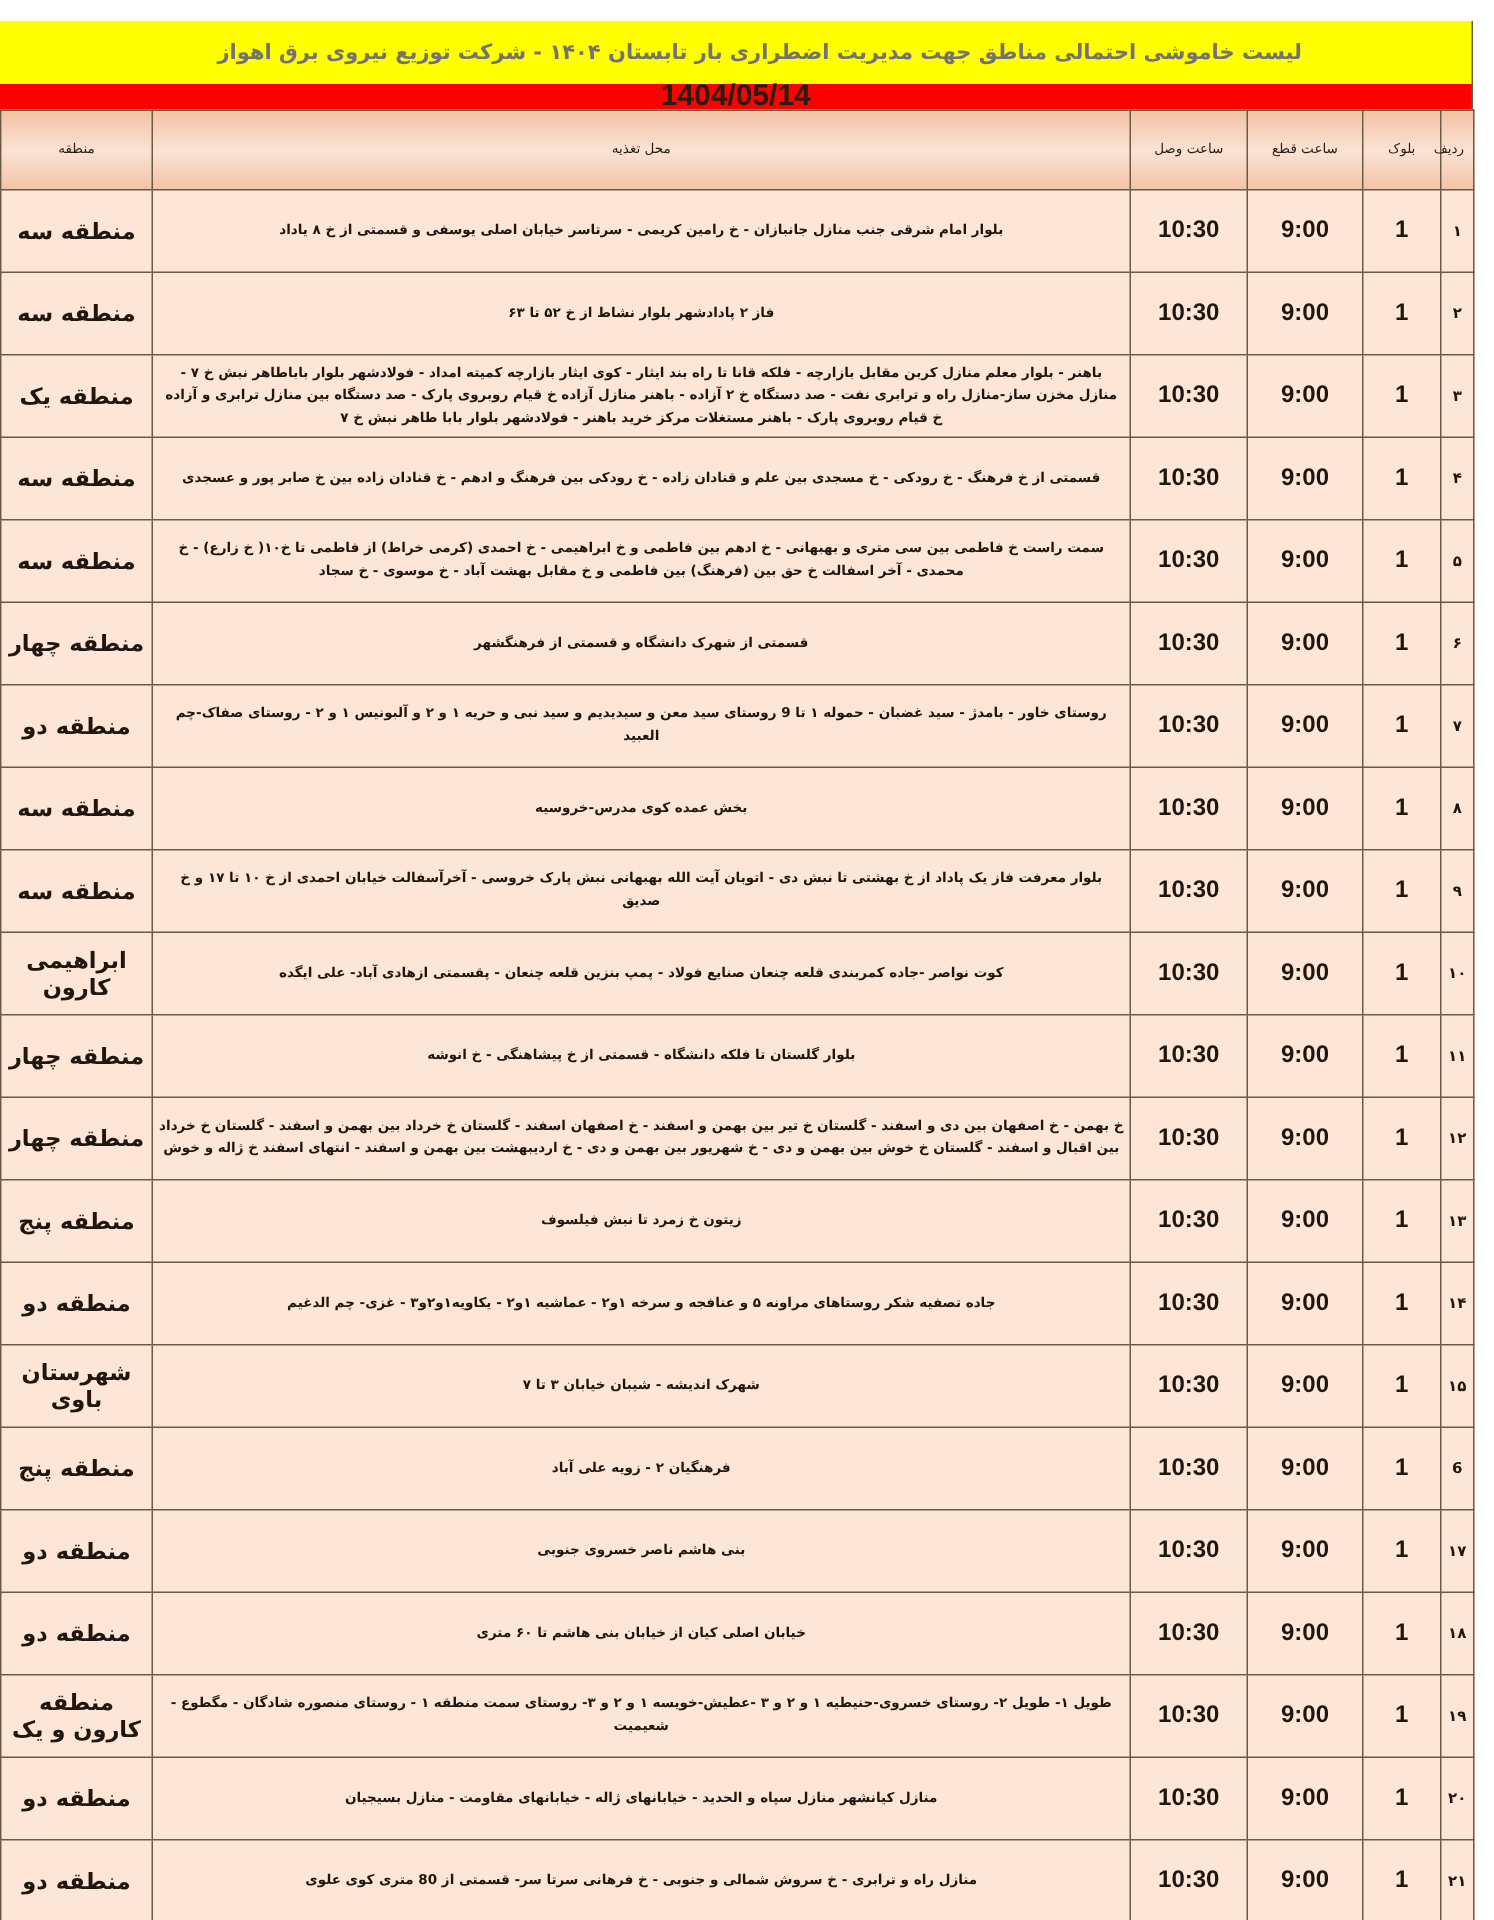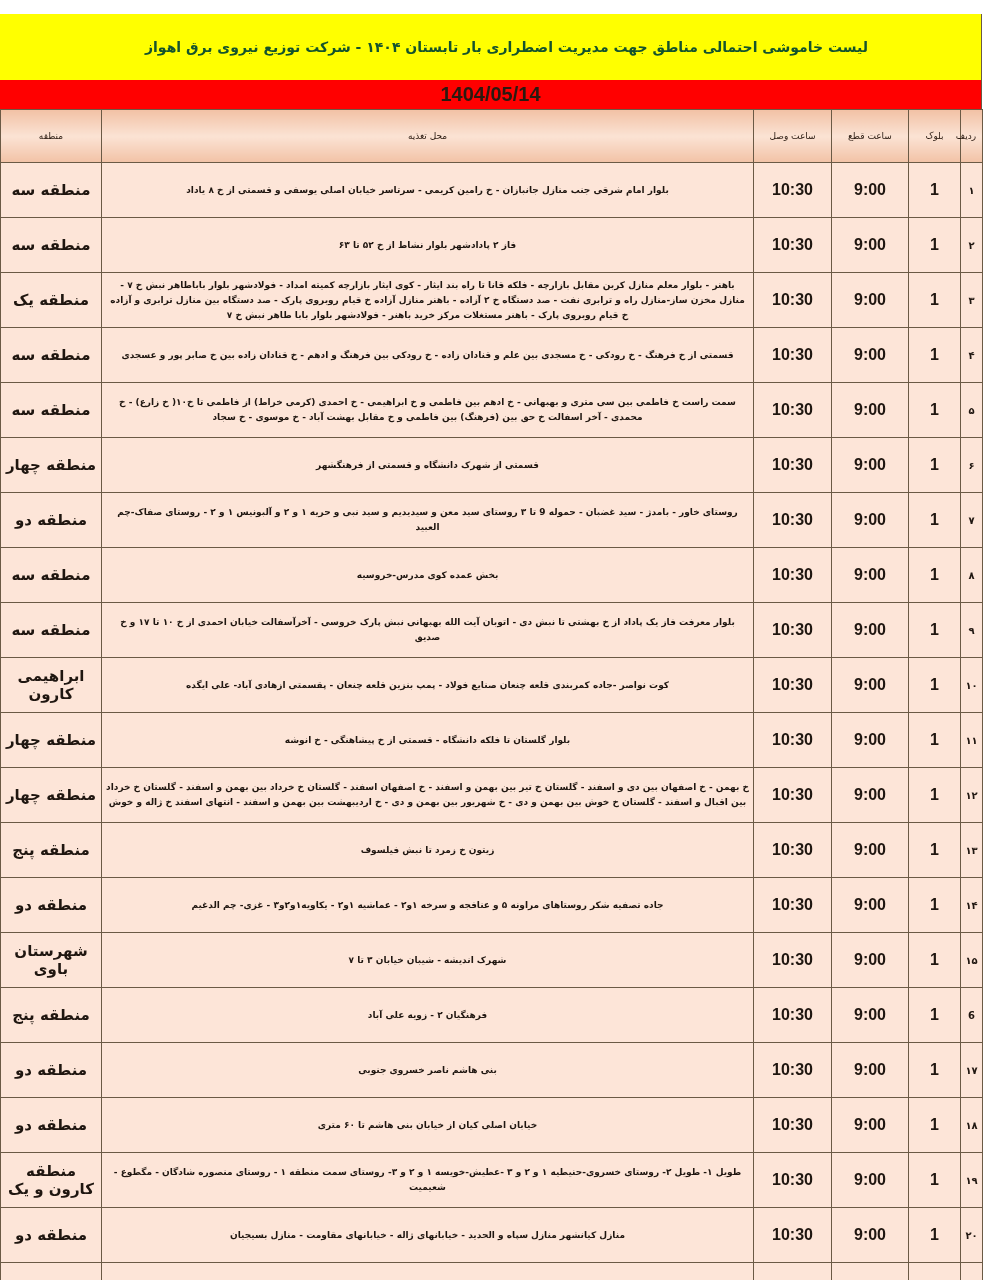--- a/index.html
+++ b/index.html
@@ -1,24 +1,24 @@
 <!DOCTYPE html>
 <html><head>
   <meta charset="utf-8">
   <style>
     html, body { margin: 0; padding: 0; background: #ffffff; }
     body { width: 996px; height: 1280px; position: relative; overflow: hidden; font-family: "DejaVu Sans", sans-serif; }
     .sheet { position: absolute; left: 0; top: 14px; width: 982px; }
     .title-band {
-      height: 66px; background: #ffff00; display: flex; align-items: center; justify-content: center;
+      height: 42px; background: #ffff00; display: flex; align-items: center; justify-content: center;
       border-right: 1px solid #6b5a45; direction: rtl;
-      font-family: "DejaVu Sans", sans-serif; font-weight: bold; font-size: 14px; color: #14532d; padding-left: 32px;
+      font-family: "DejaVu Sans", sans-serif; font-weight: bold; font-size: 14px; color: #737373; padding-left: 32px;
     }
     .date-band {
-      height: 29px; background: #ff0000; display: flex; align-items: center; justify-content: center;
+      height: 17px; background: #ff0000; display: flex; align-items: center; justify-content: center;
       border-right: 1px solid #6b5a45;
       font-family: "Liberation Sans", sans-serif; font-weight: bold; font-size: 20px; color: #2a1a10;
     }
     table { border-collapse: collapse; width: 982px; table-layout: fixed; direction: rtl; }
     th {
       height: 22px; font-size: 9px; font-weight: normal; color: #2a1a10;
       background: linear-gradient(to bottom, #f2c2a6 0%, #fbe3d4 50%, #f2c2a6 100%);
       border: 1px solid #6b5a45; padding: 15px;
     }
     td {
@@ -103,21 +103,21 @@
           <td class="cut">9:00</td>
           <td class="recon">10:30</td>
           <td class="loc">قسمتی از شهرک دانشگاه و قسمتی از فرهنگشهر</td>
           <td class="region">منطقه چهار</td>
         </tr>
         <tr>
           <td class="num">۷</td>
           <td class="block">1</td>
           <td class="cut">9:00</td>
           <td class="recon">10:30</td>
-          <td class="loc">روستای خاور - بامدژ - سید غضبان - حموله 9 تا ۳ روستای سید معن و سیدیدیم و سید نبی و حریه ۱ و ۲ و آلبونیس ۱ و ۲ - روستای صفاک-چم العبید</td>
+          <td class="loc">روستای خاور - بامدژ - سید غضبان - حموله ۱ تا 9 روستای سید معن و سیدیدیم و سید نبی و حریه ۱ و ۲ و آلبونیس ۱ و ۲ - روستای صفاک-چم العبید</td>
           <td class="region">منطقه دو</td>
         </tr>
         <tr>
           <td class="num">۸</td>
           <td class="block">1</td>
           <td class="cut">9:00</td>
           <td class="recon">10:30</td>
           <td class="loc">بخش عمده کوی مدرس-خروسیه</td>
           <td class="region">منطقه سه</td>
         </tr>

